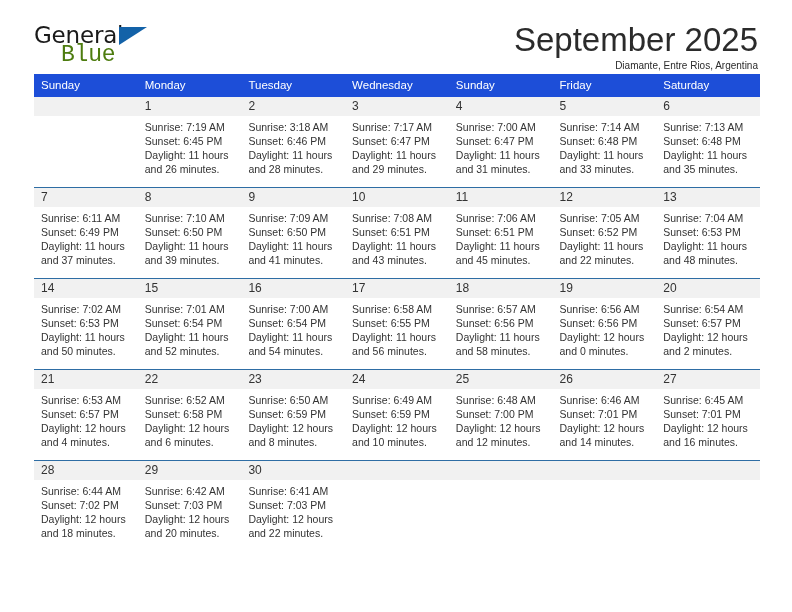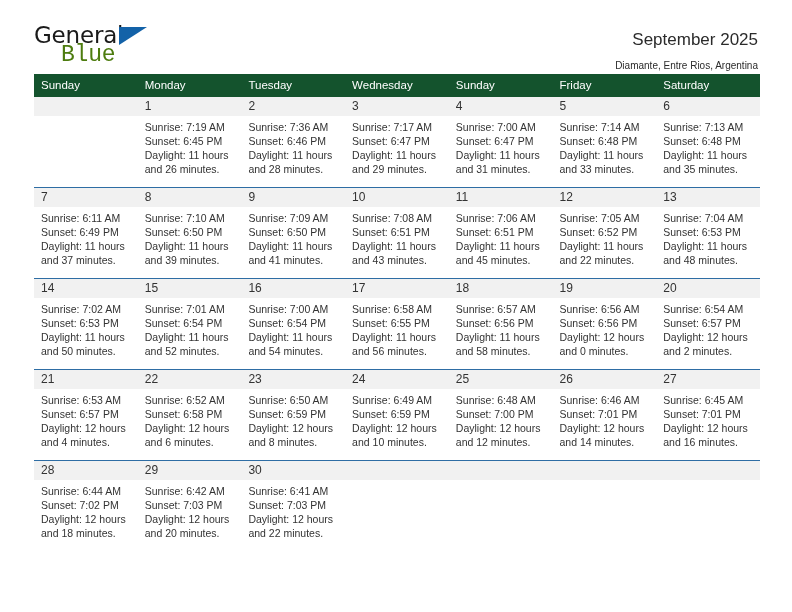--- a/index.html
+++ b/index.html
@@ -63,42 +63,42 @@
     width: 0;
     height: 0;
     border-left: 28px solid #1362a8;
     border-bottom: 18px solid transparent;
   }
   .title-block {
     text-align: right;
     padding-top: 1px;
   }
   .cal-title {
-    font-size: 17px;
+    font-size: 33px;
     color: #2b2b2b;
     font-weight: normal;
     line-height: 30px;
     white-space: nowrap;
   }
   .cal-subtitle {
     font-size: 10px;
     color: #2b2b2b;
     line-height: 20px;
     margin-top: 1px;
     white-space: nowrap;
   }
 
   
   .calendar {
     width: 726px;
     border-collapse: collapse;
     table-layout: fixed;
   }
   .calendar th {
-    background: #14532d;
+    background: #1d4ed8;
     color: #ffffff;
     font-weight: normal;
     font-size: 11.5px;
     text-align: left;
     padding: 5px 0 6px 7px;
     height: 20px;
     box-sizing: border-box;
     border: none;
   }
   .week-row td {
@@ -190,21 +190,21 @@
                 <div>Sunset: 6:45 PM</div>
                 <div>Daylight: 11 hours</div>
                 <div>and 26 minutes.</div>
               </div>
             </div>
           </td>
           <td>
             <div class="daycell">
               <div class="daynum">2</div>
               <div class="dayinfo">
-                <div>Sunrise: 7:36 AM</div>
+                <div>Sunrise: 3:18 AM</div>
                 <div>Sunset: 6:46 PM</div>
                 <div>Daylight: 11 hours</div>
                 <div>and 28 minutes.</div>
               </div>
             </div>
           </td>
           <td>
             <div class="daycell">
               <div class="daynum">3</div>
               <div class="dayinfo">

